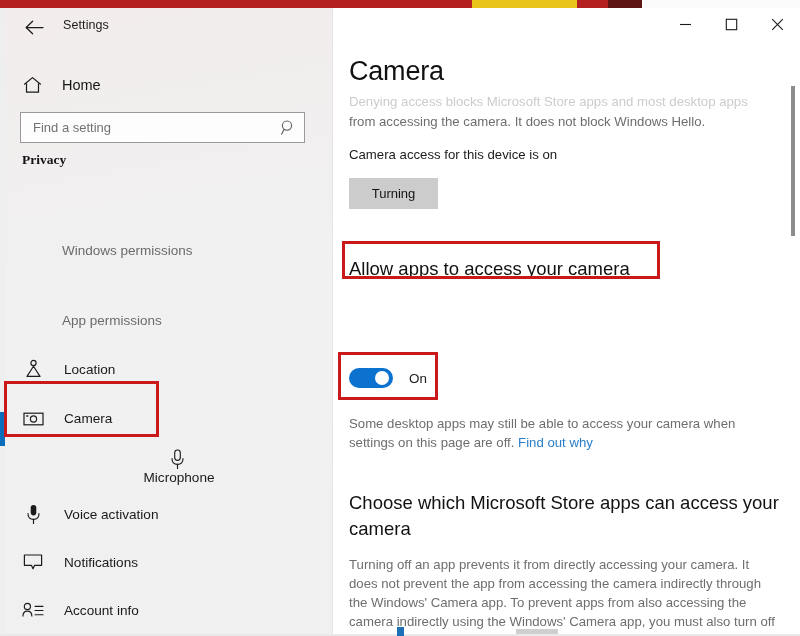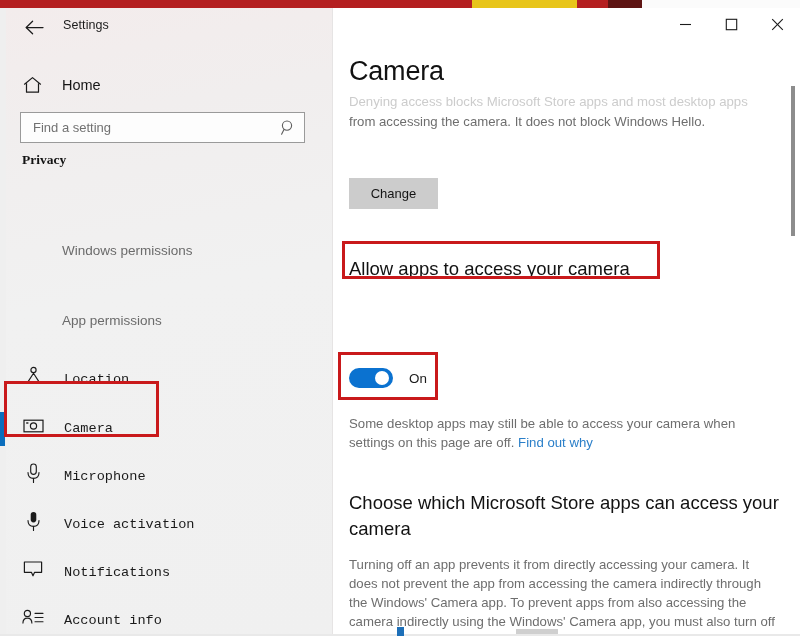--- a/index.html
+++ b/index.html
@@ -178,22 +178,21 @@
     color: #6b6b6b;
     margin-left: 40px;
   }
 
   .nav-item {
     position: absolute;
     left: 0;
     width: 326px;
     height: 36px;
     display: flex;
-    align-items: flex-end;
-    font-family: Liberation Mono, monospace;
+    align-items: center;
   }
   .nav-item .nav-icon {
     width: 22px;
     height: 22px;
     margin-left: 16px;
     display: flex;
     align-items: center;
     justify-content: center;
     flex: 0 0 auto;
   }
@@ -439,21 +438,21 @@
         <span class="nav-icon">
           <svg width="21" height="17" viewBox="0 0 21 17" fill="none">
             <rect x="1" y="3.2" width="19" height="11.6" stroke="#1b1b1b" stroke-width="1.2" fill="none"></rect>
             <circle cx="10.5" cy="9" r="3.1" stroke="#1b1b1b" stroke-width="1.2" fill="none"></circle>
             <rect x="3.2" y="5.3" width="2.2" height="1.4" fill="#1b1b1b"></rect>
           </svg>
         </span>
         <span class="nav-label">Camera</span>
       </div>
 
-      <div class="nav-item" style="top:440px;">
+      <div class="nav-item" style="top:440px;flex-direction:column;">
         <span class="nav-icon">
           <svg width="15" height="21" viewBox="0 0 15 21" fill="none">
             <rect x="4.7" y="1" width="5.6" height="10.4" rx="2.8" stroke="#1b1b1b" stroke-width="1.15" fill="none"></rect>
             <path d="M2 9.6 C2 13.4 4.4 15.4 7.5 15.4 C10.6 15.4 13 13.4 13 9.6" stroke="#1b1b1b" stroke-width="1.15" fill="none" stroke-linecap="round"></path>
             <path d="M7.5 15.4 V19.4" stroke="#1b1b1b" stroke-width="1.15" stroke-linecap="round"></path>
           </svg>
         </span>
         <span class="nav-label">Microphone</span>
       </div>
 
@@ -512,22 +511,23 @@
           </svg>
         </div>
       </div>
 
       <div class="page-title">Camera</div>
 
       <div class="ghost-line">Denying access blocks Microsoft Store apps and most desktop apps</div>
 
       <div class="body-text" style="top:104px;">from accessing the camera. It does not block Windows Hello.</div>
 
-
-      <button class="change-btn">Change</button>
+      <div class="dark-text" style="top:139px;">Camera access for this device is on</div>
+
+      <button class="change-btn">Turning</button>
 
       <div class="h2" style="top:248px;">Allow apps to access your camera</div>
 
 
       <div class="toggle-row">
         <div class="toggle">
           <div class="knob"></div>
         </div>
         <span class="toggle-label">On</span>
       </div>

